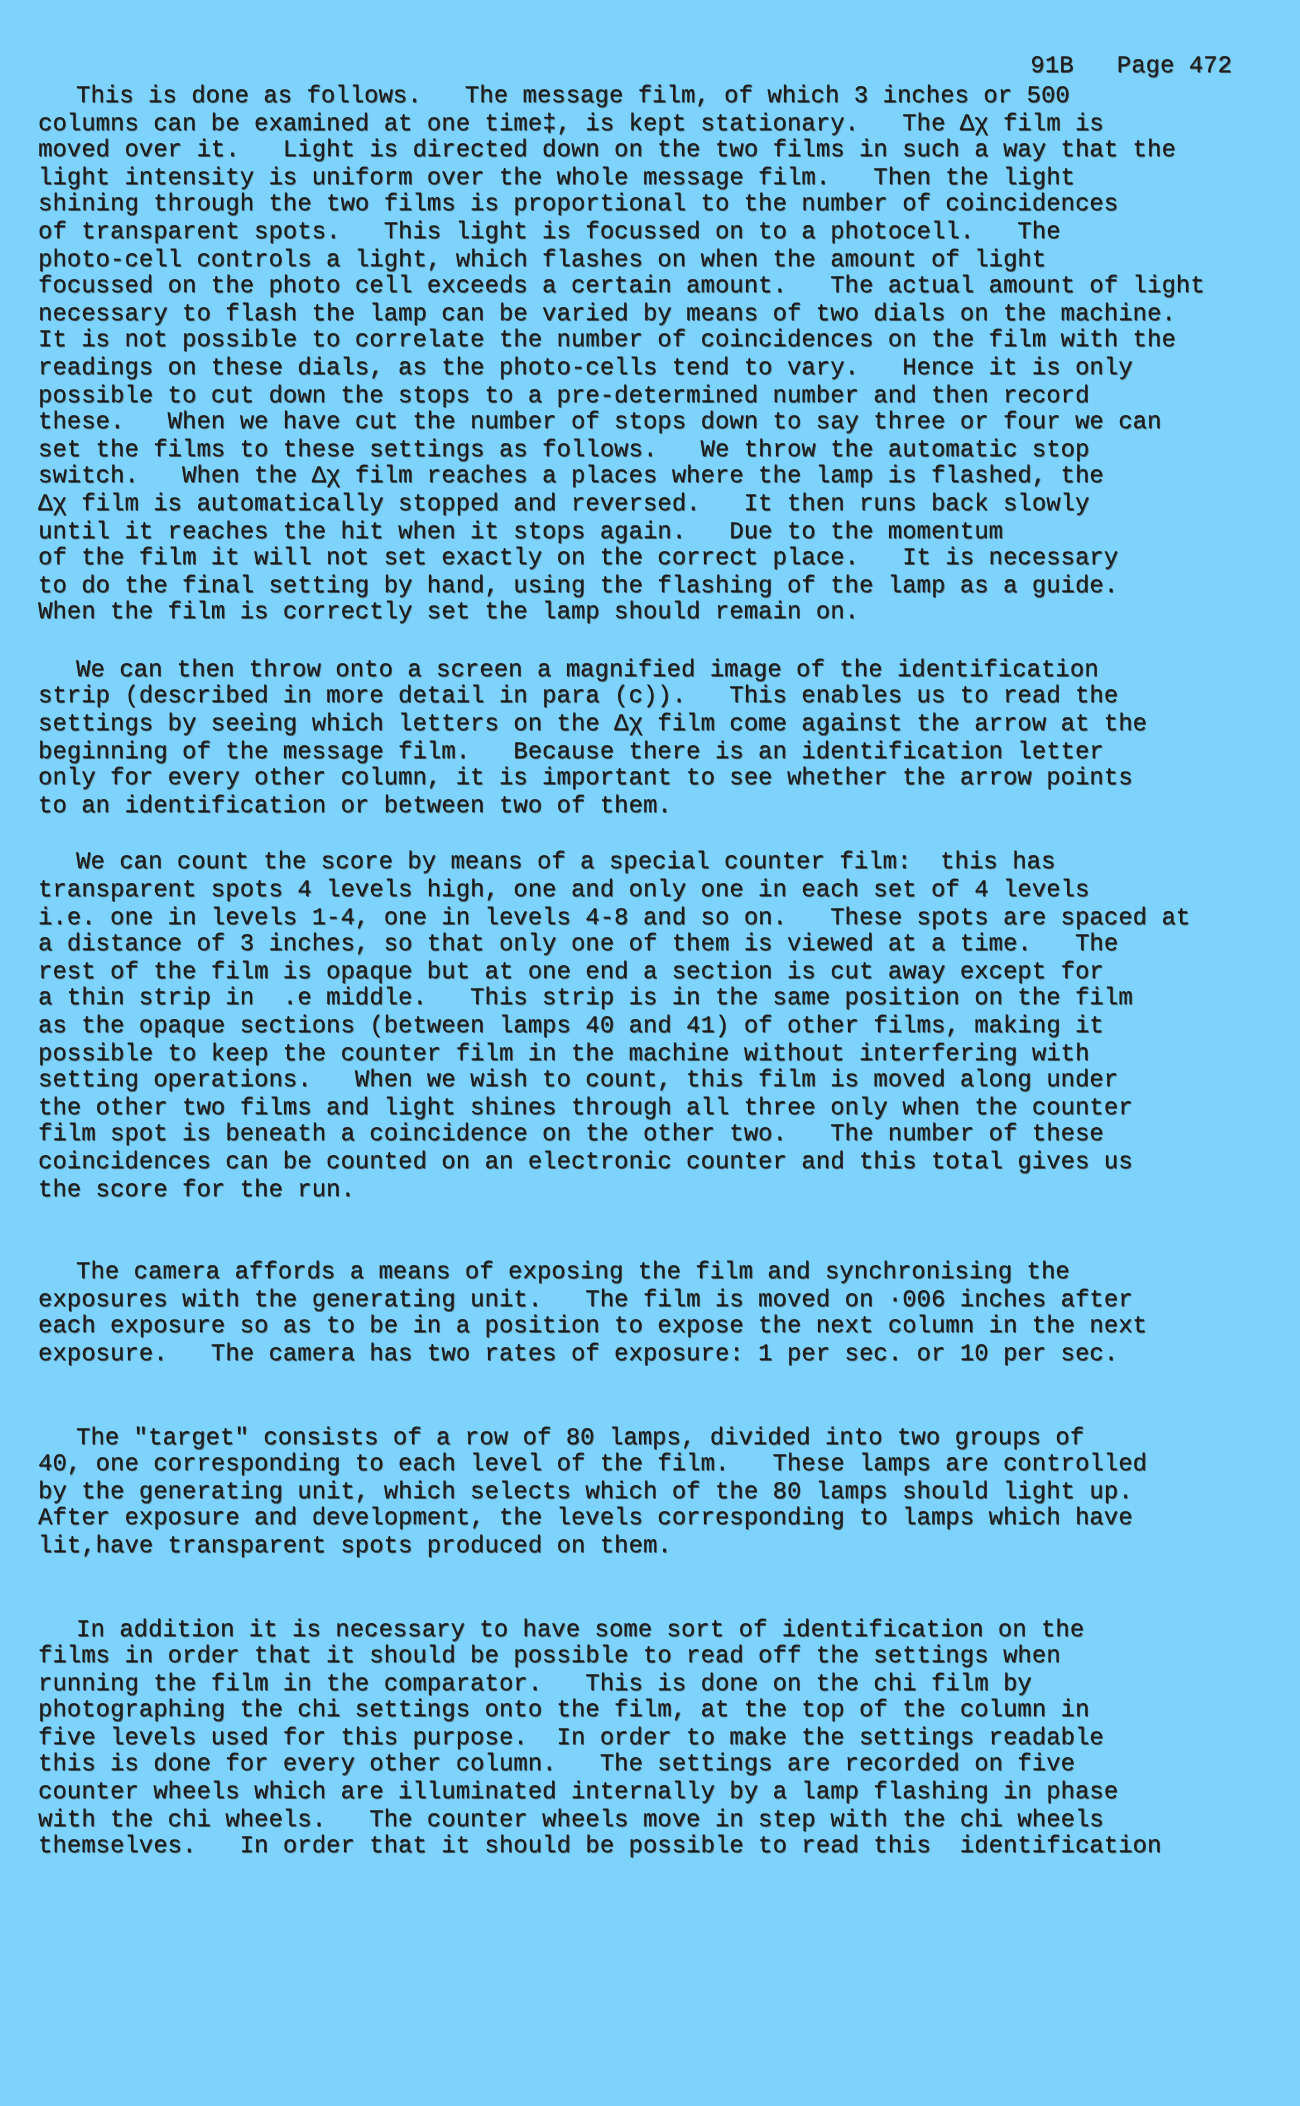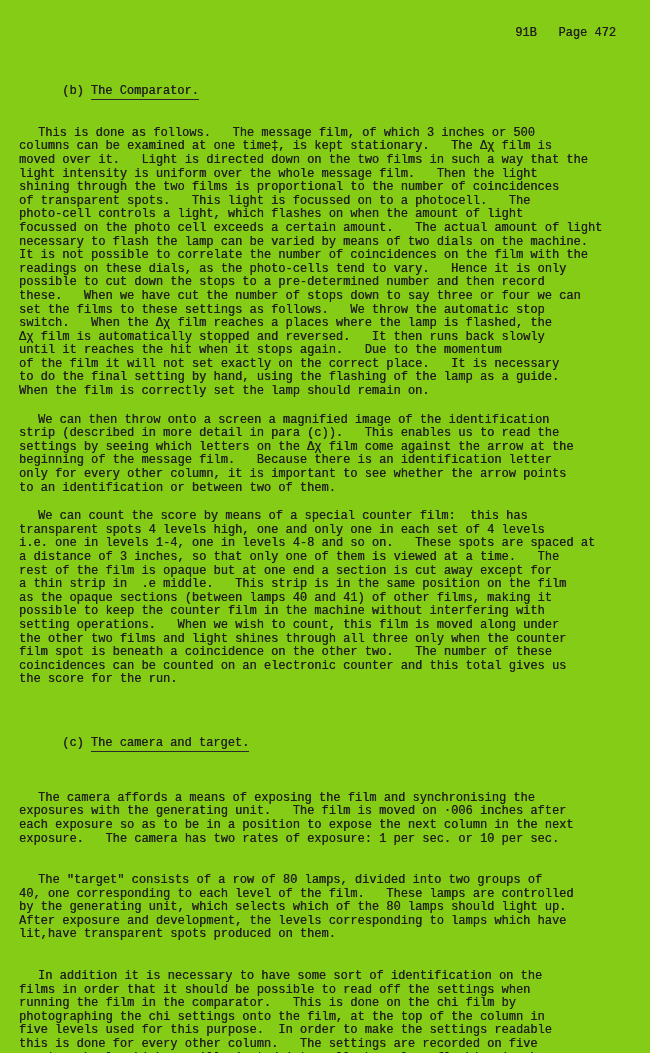--- a/index.html
+++ b/index.html
@@ -1,19 +1,19 @@
 <!DOCTYPE html>
 <html><head>
 <meta charset="utf-8">
 <style>
   html,body{margin:0;padding:0;background:#ffffff;}
   .page{
     position:relative;
     width:650px;height:1053px;
-    background:#84cc16;
+    background:#7dd3fc;
     overflow:hidden;
     font-family:"Liberation Mono","DejaVu Sans Mono",monospace;
     font-size:12px;
     line-height:13.6px;
     color:#1e1c1a;
     text-shadow:0.35px 0.25px 0.35px rgba(35,32,28,0.75);
   }
   .header{
     padding:13px 34px 0 0;
     text-align:right;
@@ -41,23 +41,20 @@
 </head>
 <body>
 
 <div class="page">
 
   <div class="header">
     <span>91B   Page 472</span>
   </div>
 
   <section>
-    <div class="heading">
-      <span class="prefix">(b)</span><span class="title">The Comparator.</span>
-    </div>
     <p class="para">This is done as follows.   The message film, of which 3 inches or 500
 columns can be examined at one time‡, is kept stationary.   The Δχ film is
 moved over it.   Light is directed down on the two films in such a way that the
 light intensity is uniform over the whole message film.   Then the light
 shining through the two films is proportional to the number of coincidences
 of transparent spots.   This light is focussed on to a photocell.   The
 photo-cell controls a light, which flashes on when the amount of light
 focussed on the photo cell exceeds a certain amount.   The actual amount of light
 necessary to flash the lamp can be varied by means of two dials on the machine.
 It is not possible to correlate the number of coincidences on the film with the
@@ -86,23 +83,20 @@
 as the opaque sections (between lamps 40 and 41) of other films, making it
 possible to keep the counter film in the machine without interfering with
 setting operations.   When we wish to count, this film is moved along under
 the other two films and light shines through all three only when the counter
 film spot is beneath a coincidence on the other two.   The number of these
 coincidences can be counted on an electronic counter and this total gives us
 the score for the run.</p>
   </section>
 
   <section class="sec-c">
-    <div class="heading">
-      <span class="prefix">(c)</span><span class="title">The camera and target.</span>
-    </div>
     <p class="para">The camera affords a means of exposing the film and synchronising the
 exposures with the generating unit.   The film is moved on ·006 inches after
 each exposure so as to be in a position to expose the next column in the next
 exposure.   The camera has two rates of exposure: 1 per sec. or 10 per sec.</p>
     <p class="para">The "target" consists of a row of 80 lamps, divided into two groups of
 40, one corresponding to each level of the film.   These lamps are controlled
 by the generating unit, which selects which of the 80 lamps should light up.
 After exposure and development, the levels corresponding to lamps which have
 lit,have transparent spots produced on them.</p>
     <p class="para">In addition it is necessary to have some sort of identification on the

